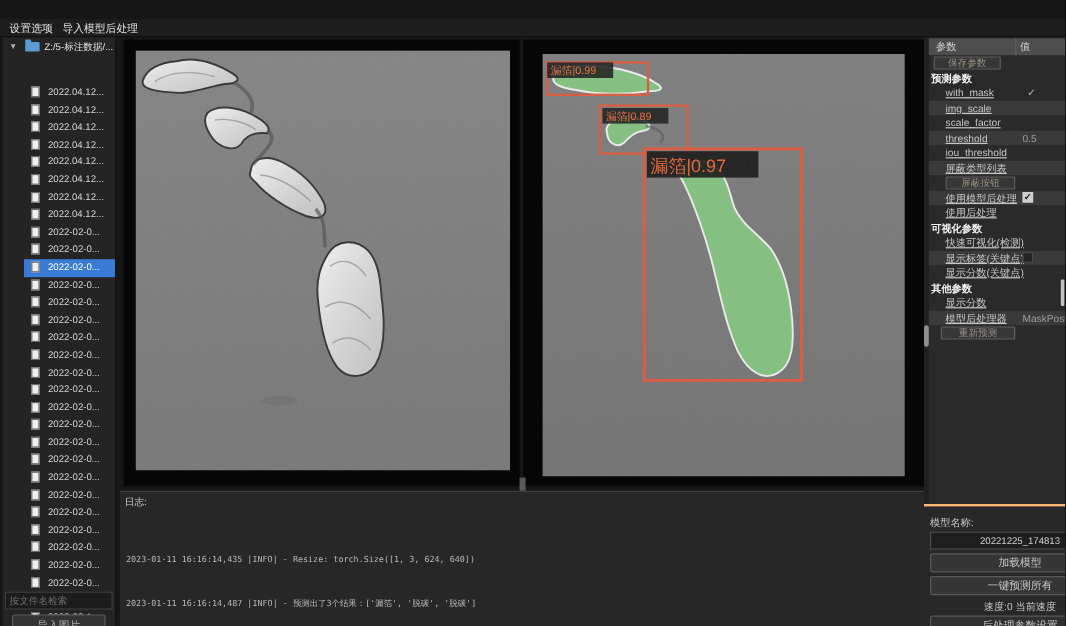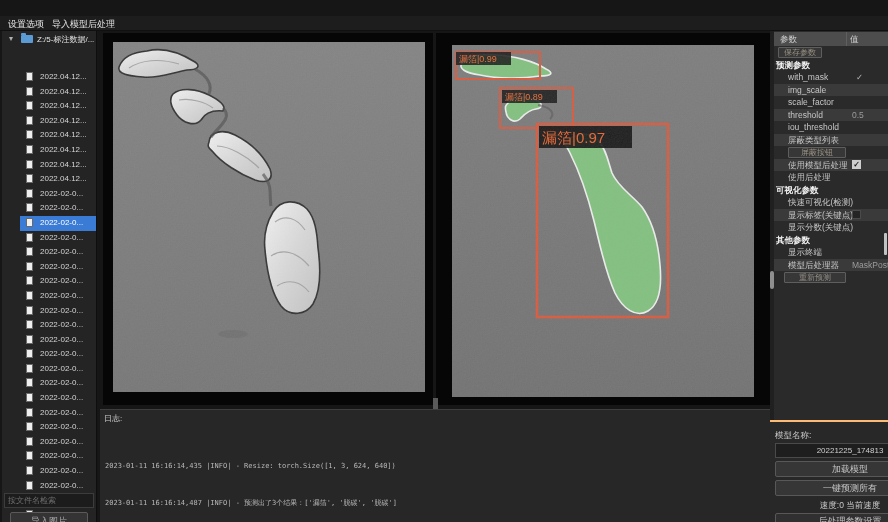--- a/index.html
+++ b/index.html
@@ -51,24 +51,24 @@
   .pscroll-thumb{position:absolute;left:0;top:240px;width:4px;height:18px;background:#8f8f8f;border-radius:2px;}
   .phead{position:absolute;left:4px;top:1px;width:114px;height:14px;background:#4d4d4d;color:#d2d2d2;}
   .phead .h0{position:absolute;left:6px;top:2px;font-family:Liberation Mono, monospace;}
   .phead .h1{position:absolute;left:76px;top:2px;}
   .phead-div{position:absolute;left:72px;top:0;width:1px;height:14px;background:#5f5f5f;}
   .prows{position:absolute;left:4px;top:15px;width:114px;}
   .prow{position:relative;height:12.5px;line-height:12.5px;color:#c6c6c6;}
   .prow.shaded{background:#3a3a3a;}
   .prow.section{color:#f2f2f2;font-weight:bold;}
   .prow .lbl{position:absolute;left:2px;top:0;white-space:nowrap;}
-  .prow.item .lbl{left:14px;}
+  .prow.item .lbl{left:14px;text-decoration:underline;}
   .prow .val{position:absolute;left:78px;top:0;color:#9c9c9c;white-space:nowrap;}
   .prow .val.chk{color:#b4b4b4;left:82px;}
-  .row-btn{position:absolute;left:4px;top:1px;width:44px;height:10.5px;background:#373737;border:1px solid #5e5e5e;border-radius:1px;
+  .row-btn{position:absolute;left:4px;top:1px;width:56px;height:10.5px;background:#373737;border:1px solid #5e5e5e;border-radius:1px;
            color:#989083;font-size:8px;text-align:center;line-height:9.5px;}
   .row-btn.indent{left:14px;width:58px;}
   .row-btn.redo{left:10px;width:62px;color:#96908a;}
   .cbox{position:absolute;left:78px;top:1.5px;width:9px;height:9px;}
   .cbox.checked{background:#cfcfcf;color:#1a1a1a;font-size:8px;line-height:9px;text-align:center;font-weight:bold;}
   .cbox.unchecked{background:#242424;border:1px solid #4a4a4a;}
 
   .pbottom{position:absolute;left:0;top:389px;width:118px;height:102px;background:#282828;border-top:2px solid #fdba74;}
   .model-label{position:absolute;left:5px;top:8px;color:#c9c9c9;}
   .model-field{position:absolute;left:5px;top:21px;width:150px;height:15px;background:#1e1e1e;border:1px solid #4a4a4a;color:#cfcfcf;font-size:8px;text-align:center;line-height:13px;}
@@ -428,21 +428,21 @@
           <span class="lbl">显示标签(关键点)</span>
           <span class="cbox unchecked"></span>
         </div>
       <div class="prow item">
           <span class="lbl">显示分数(关键点)</span>
         </div>
       <div class="prow section">
           <span class="lbl">其他参数</span>
         </div>
       <div class="prow item">
-          <span class="lbl">显示终端</span>
+          <span class="lbl">显示分数</span>
         </div>
       <div class="prow item shaded">
           <span class="lbl">模型后处理器</span>
           <span class="val">MaskPostPro</span>
         </div>
       <div class="prow">
         <span class="row-btn redo">重新预测</span>
       </div>
     </div>
 

